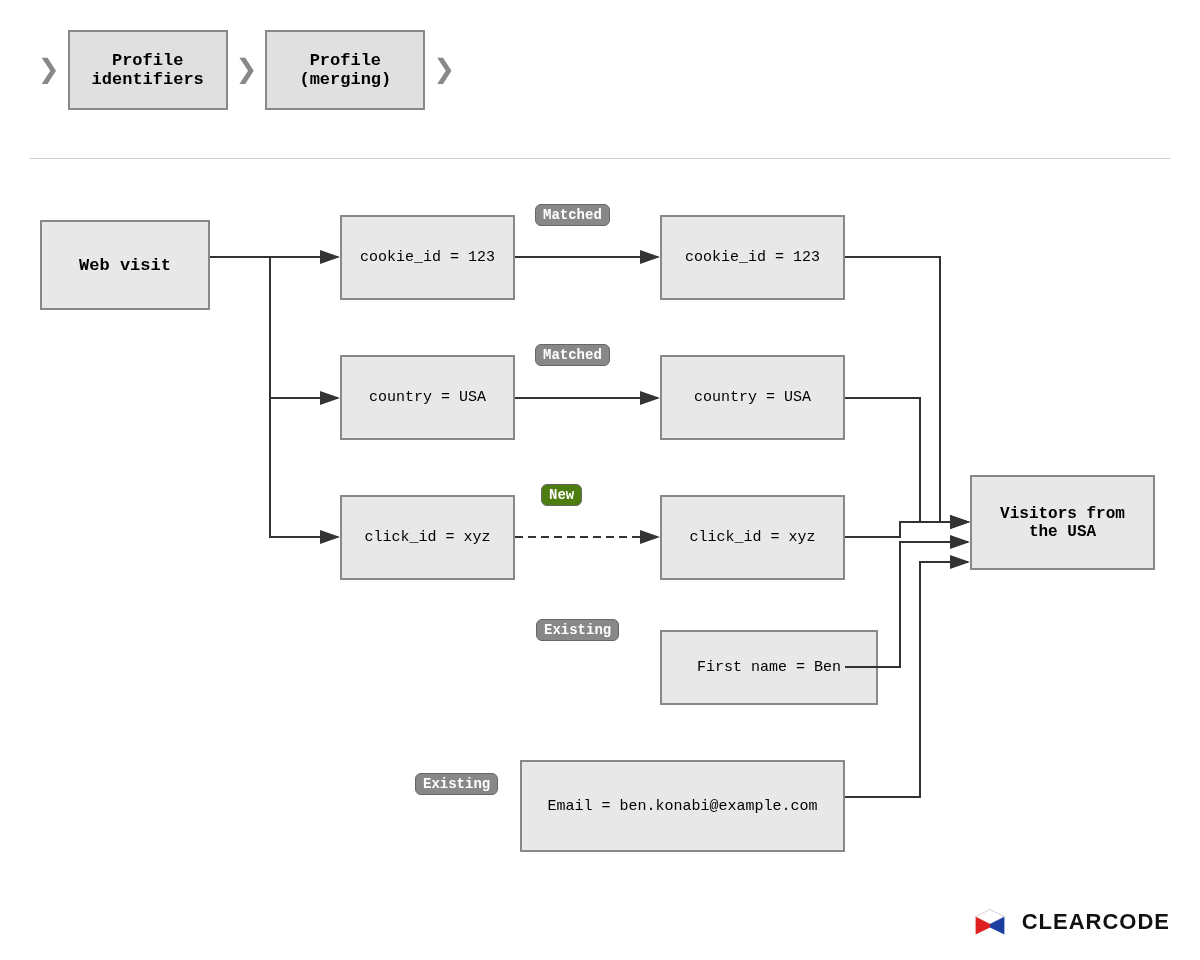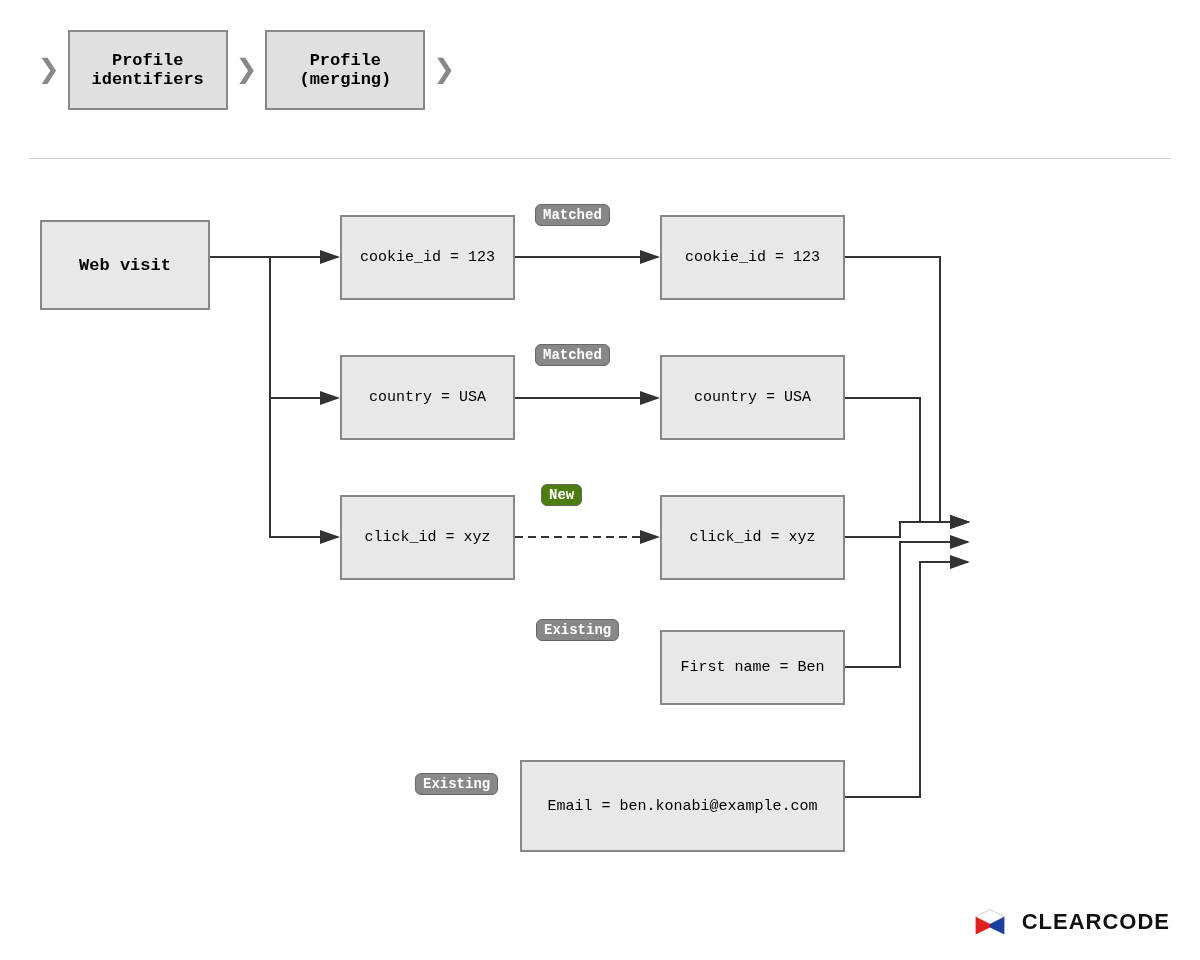--- a/index.html
+++ b/index.html
@@ -175,34 +175,38 @@
   </div>
 
   <div class="flow-box" style="left:660px;top:355px;width:185px;height:85px;">
     <span>country = USA</span>
   </div>
 
   <div class="flow-box" style="left:660px;top:495px;width:185px;height:85px;">
     <span>click_id = xyz</span>
   </div>
 
-  <div class="flow-box" style="left:660px;top:630px;width:185px;height:75px;">
+  <div class="flow-box" style="left:660px;top:630px;width:218px;height:75px;">
     <span>First name = Ben</span>
   </div>
   <div class="badge" style="top:619px;left:536px;">
     <span>Existing</span>
   </div>
 
   <div class="flow-box" style="left:520px;top:760px;width:325px;height:92px;">
     <span>Email = ben.konabi@example.com</span>
   </div>
   <div class="badge" style="top:773px;left:415px;">
     <span>Existing</span>
   </div>
 
+  <div class="flow-box" style="left:970px;top:475px;width:185px;height:95px;font-size:16px;font-weight:bold;white-space:pre-line;text-align:center;">
+    <span>Visitors from
+the USA</span>
+  </div>
 
   <svg class="arrows-svg">
     <defs>
       <marker id="arrowhead" markerWidth="10" markerHeight="7" refX="9" refY="3.5" orient="auto">
         <polygon points="0 0, 10 3.5, 0 7" fill="#333"></polygon>
       </marker>
       <marker id="arrowhead-open" markerWidth="12" markerHeight="10" refX="10" refY="5" orient="auto">
         <polyline points="0,0 10,5 0,10" fill="none" stroke="#333" stroke-width="2"></polyline>
       </marker>
     </defs>

